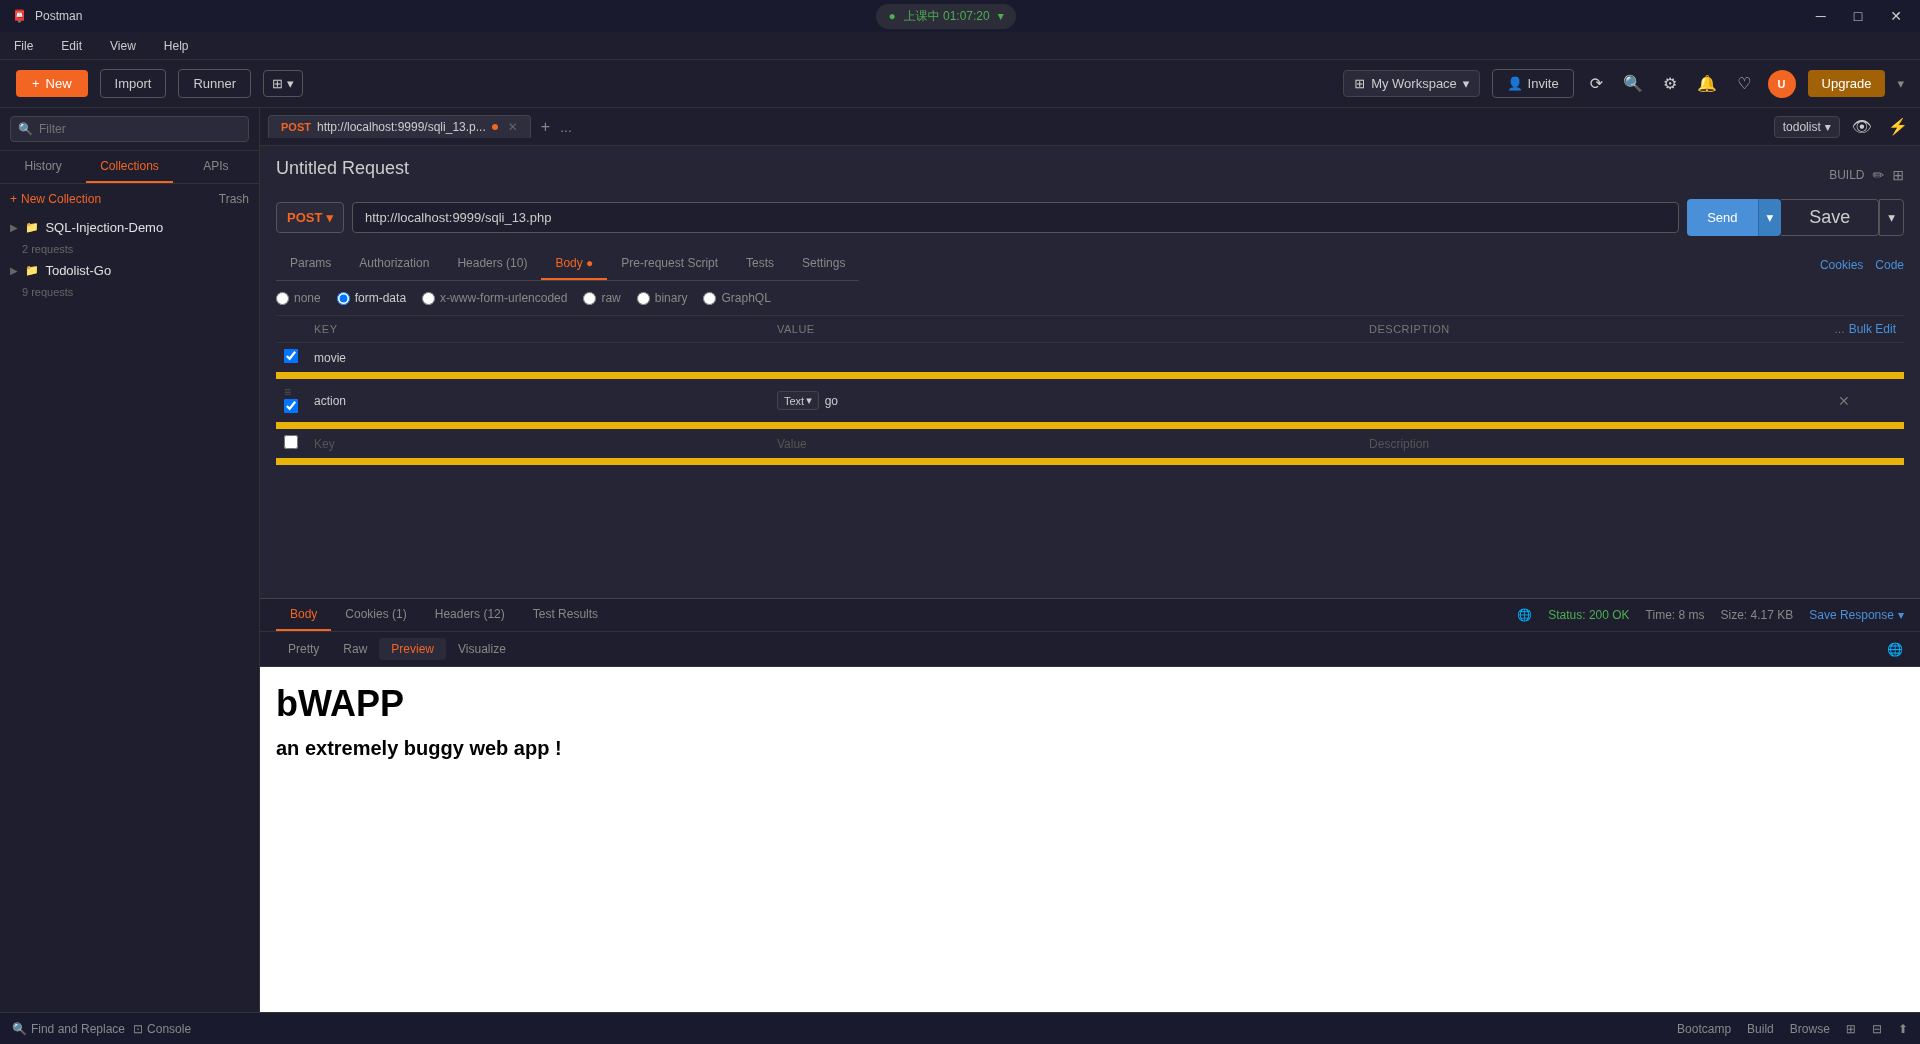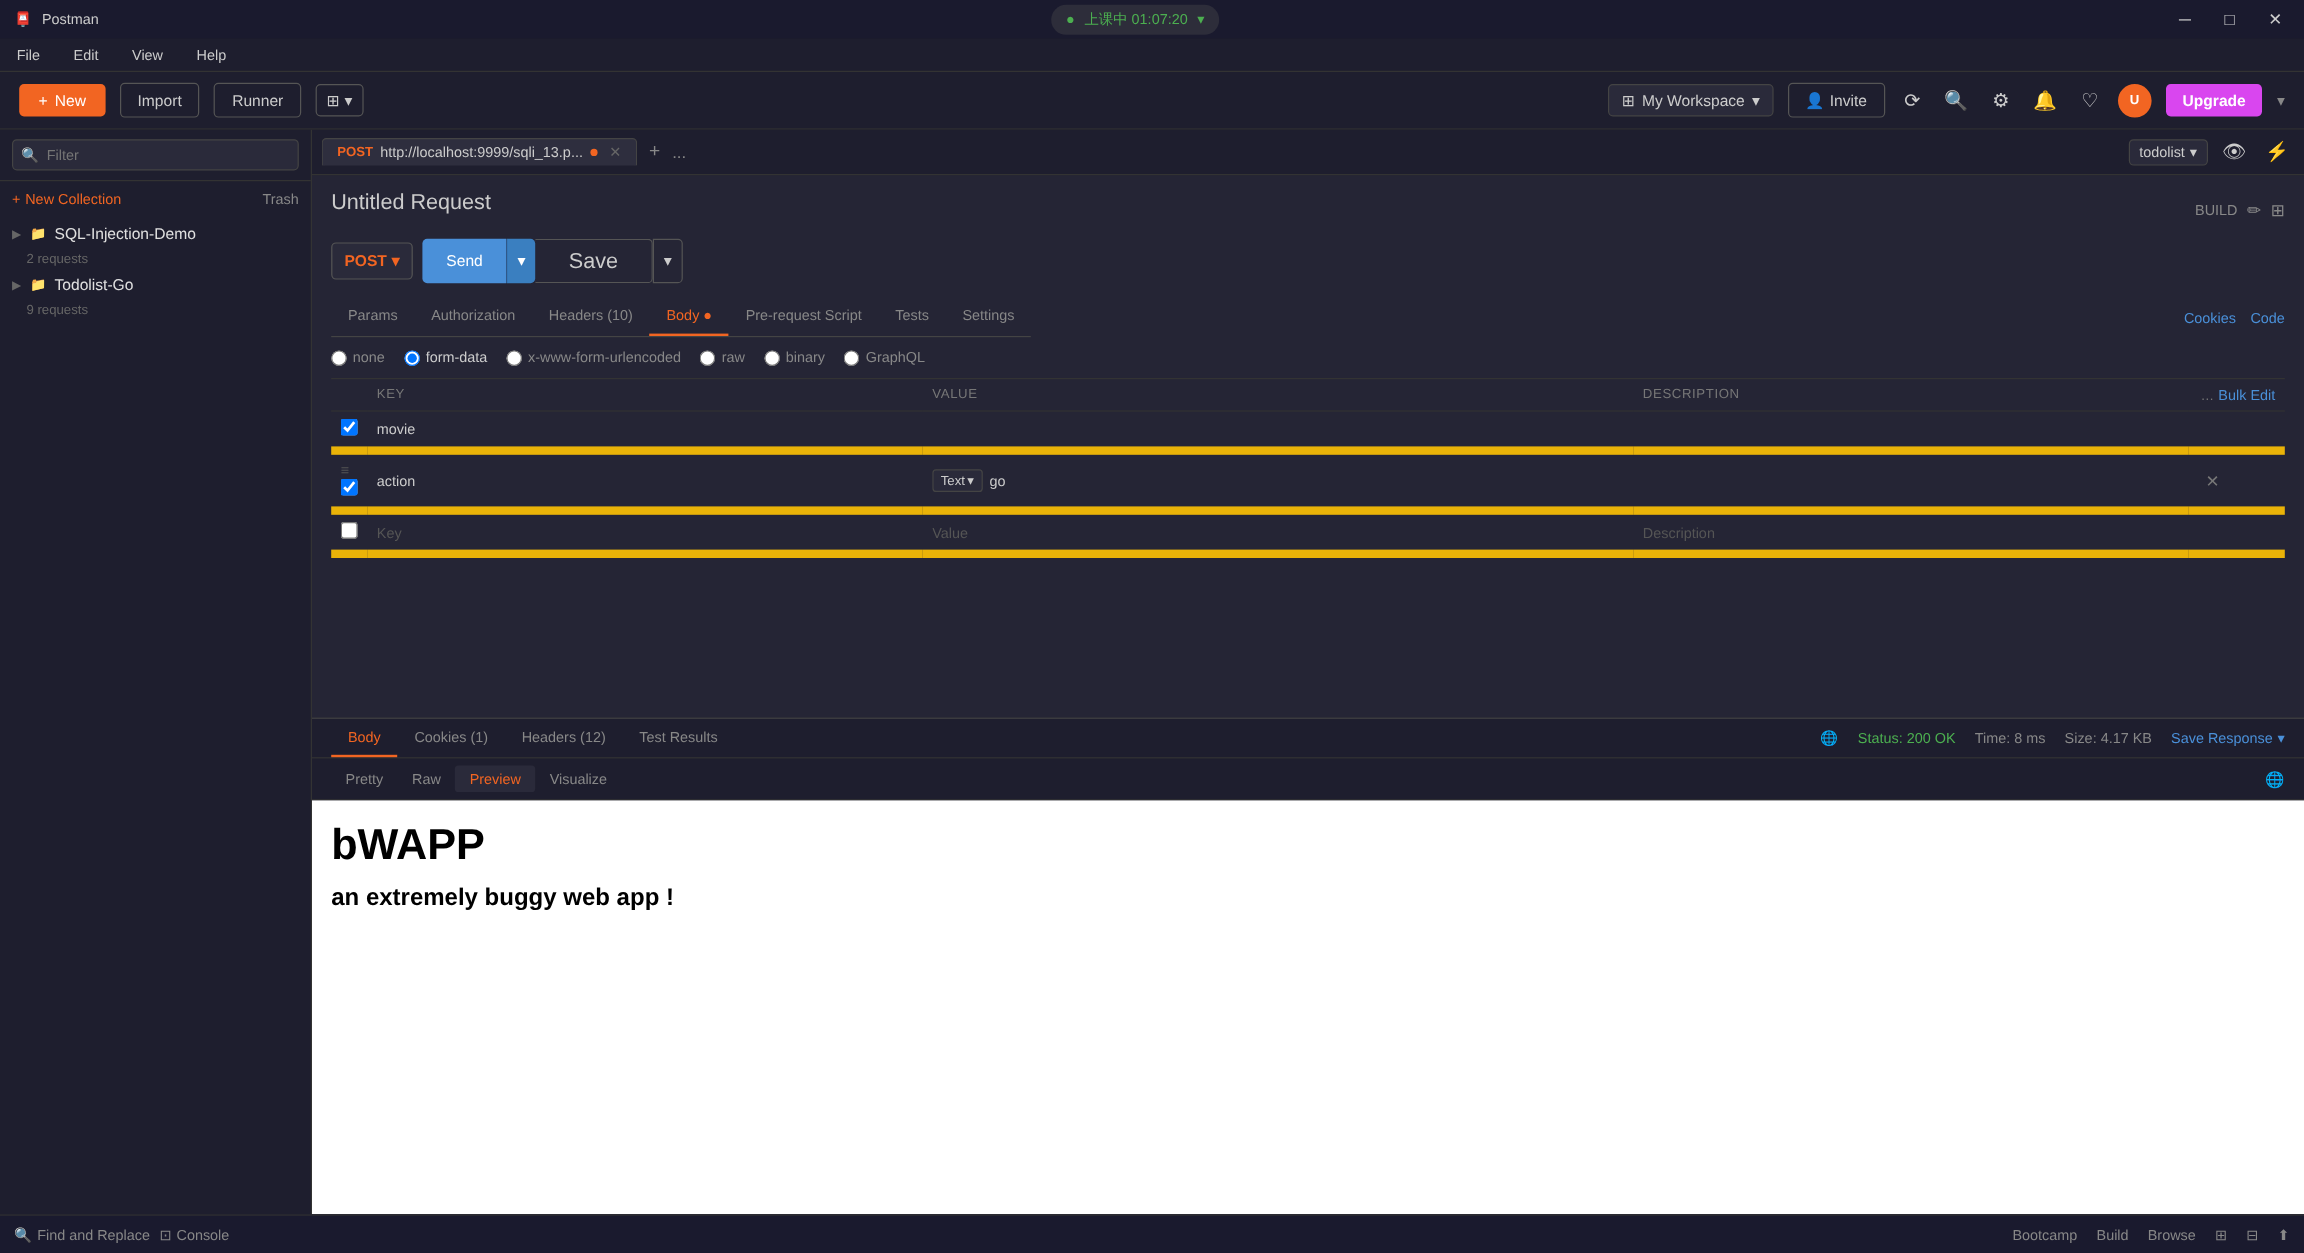--- a/index.html
+++ b/index.html
@@ -20,21 +20,21 @@
     .main-toolbar { background: #1e1e2e; height: 48px; display: flex; align-items: center; padding: 0 16px; gap: 12px; border-bottom: 1px solid #333; }
     .btn-new { background: #f26522; color: white; border: none; border-radius: 4px; padding: 6px 16px; cursor: pointer; font-size: 13px; display: flex; align-items: center; gap: 6px; font-weight: 500; }
     .btn-import { background: transparent; color: #ccc; border: 1px solid #555; border-radius: 4px; padding: 6px 14px; cursor: pointer; font-size: 13px; }
     .btn-runner { background: transparent; color: #ccc; border: 1px solid #555; border-radius: 4px; padding: 6px 14px; cursor: pointer; font-size: 13px; }
     .toolbar-spacer { flex: 1; }
     .workspace-selector { display: flex; align-items: center; gap: 6px; background: #2a2a3a; border: 1px solid #444; border-radius: 4px; padding: 5px 10px; cursor: pointer; color: #ccc; font-size: 13px; }
     .btn-invite { background: transparent; color: #ccc; border: 1px solid #555; border-radius: 4px; padding: 6px 14px; cursor: pointer; font-size: 13px; display: flex; align-items: center; gap: 4px; }
     .toolbar-icons { display: flex; gap: 12px; align-items: center; }
     .toolbar-icon-btn { background: none; border: none; color: #ccc; cursor: pointer; font-size: 16px; padding: 4px; border-radius: 3px; }
     .avatar { width: 28px; height: 28px; border-radius: 50%; background: #f26522; display: flex; align-items: center; justify-content: center; color: white; font-size: 11px; font-weight: bold; cursor: pointer; }
-    .btn-upgrade { background: #d946ef; color: white; border: none; border-radius: 4px; padding: 6px 14px; cursor: pointer; font-size: 13px; font-weight: bold; }
+    .btn-upgrade { background: #a16207; color: white; border: none; border-radius: 4px; padding: 6px 14px; cursor: pointer; font-size: 13px; }
     .new-tab-icon { background: transparent; border: 1px solid #555; border-radius: 4px; padding: 5px 8px; cursor: pointer; color: #ccc; display: flex; align-items: center; gap: 4px; }
     
     
     .app-body { display: flex; flex: 1; overflow: hidden; }
     
     
     .sidebar { width: 260px; background: #1e1e2e; border-right: 1px solid #333; display: flex; flex-direction: column; flex-shrink: 0; }
     .sidebar-search { padding: 8px 10px; border-bottom: 1px solid #333; }
     .sidebar-search input { width: 100%; background: #2a2a3a; border: 1px solid #444; border-radius: 4px; padding: 5px 8px 5px 28px; color: #ccc; font-size: 12px; outline: none; }
     .sidebar-search-wrap { position: relative; }
@@ -199,20 +199,25 @@
 
 <div class="app-body">
 
   <div class="sidebar">
     <div class="sidebar-search">
       <div class="sidebar-search-wrap">
         <span class="sidebar-search-icon">🔍</span>
         <input type="text" placeholder="Filter" style="">
       </div>
     </div>
+    <div class="sidebar-tabs">
+      <div class="sidebar-tab">History</div>
+      <div class="sidebar-tab active">Collections</div>
+      <div class="sidebar-tab">APIs</div>
+    </div>
     <div class="sidebar-actions">
       <button class="btn-new-collection">
         <span>+</span>
         <span>New Collection</span>
       </button>
       <span class="sidebar-trash">Trash</span>
     </div>
     <div class="collection-item">
       <span class="collection-chevron">▶</span>
       <span class="collection-icon">📁</span>
@@ -259,20 +264,21 @@
           <span class="build-label">BUILD</span>
           <button class="icon-btn-small">✏</button>
           <button class="icon-btn-small">⊞</button>
         </div>
       </div>
       <div class="request-row">
         <div class="method-selector">
           <span>POST</span>
           <span>▾</span>
         </div>
+        <input class="url-input" type="text" value="http://localhost:9999/sqli_13.php" style="">
         <div class="send-save-group">
           <button class="btn-send">Send</button>
           <button class="btn-send-arrow">▾</button>
           <button class="btn-save">Save</button>
           <button class="btn-save-arrow">▾</button>
         </div>
       </div>
       <div style="display:flex;align-items:center">
         <div class="request-nav">
           <span class="req-nav-item">Params</span>

